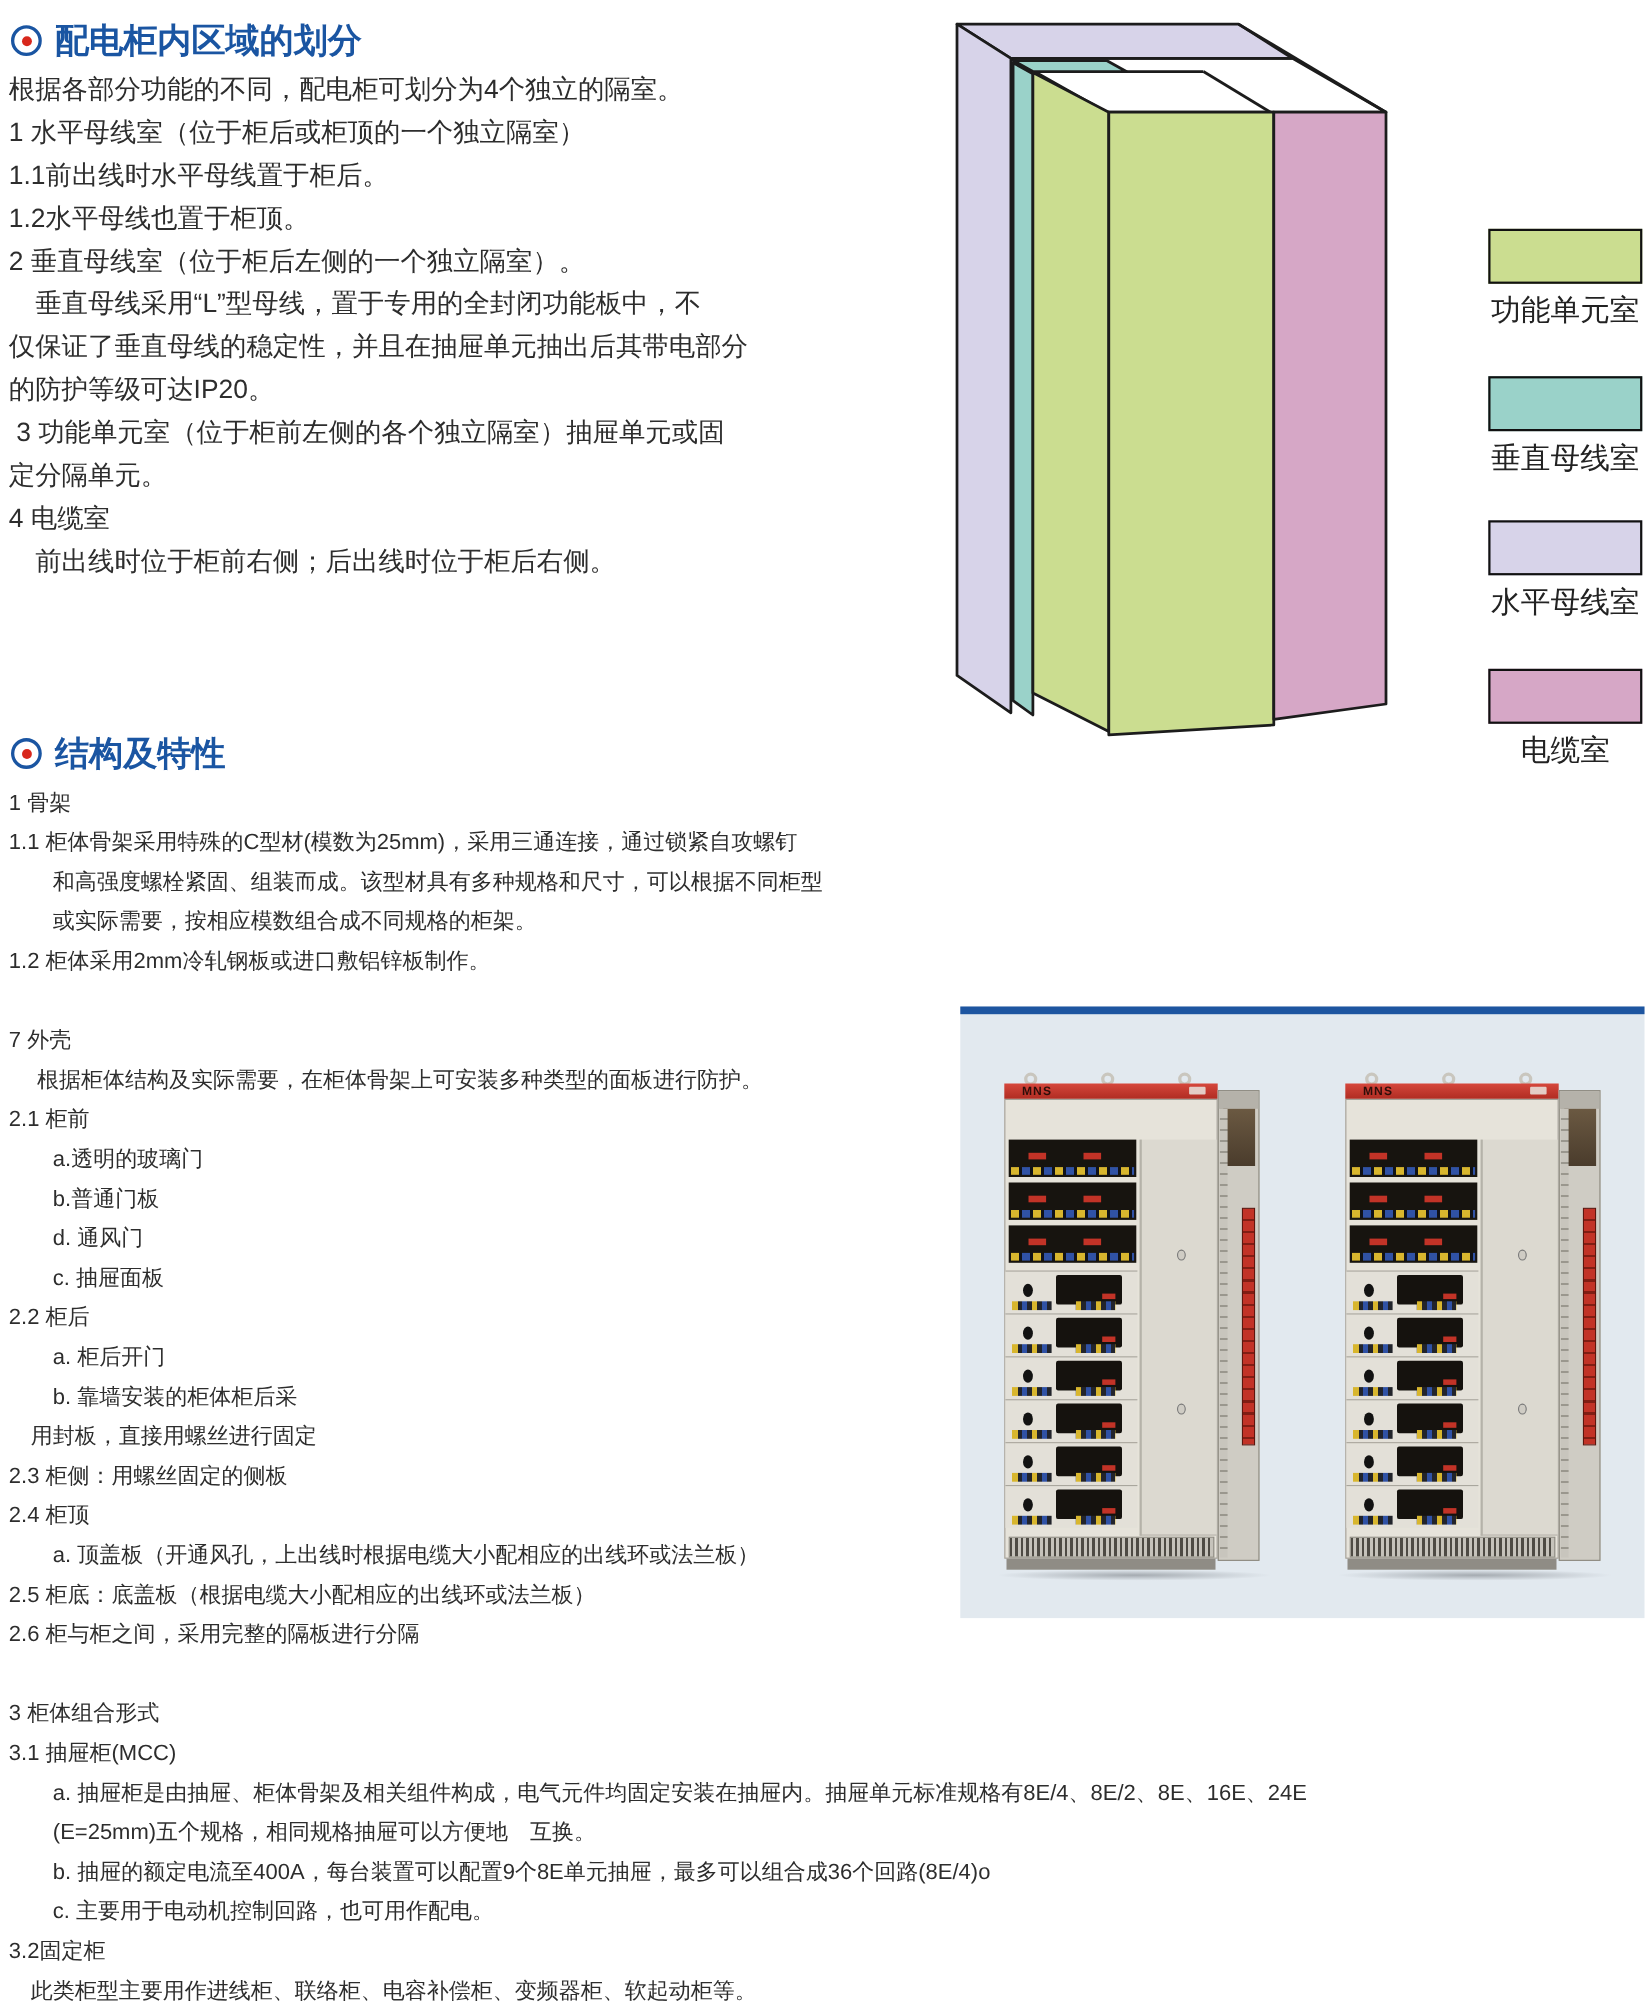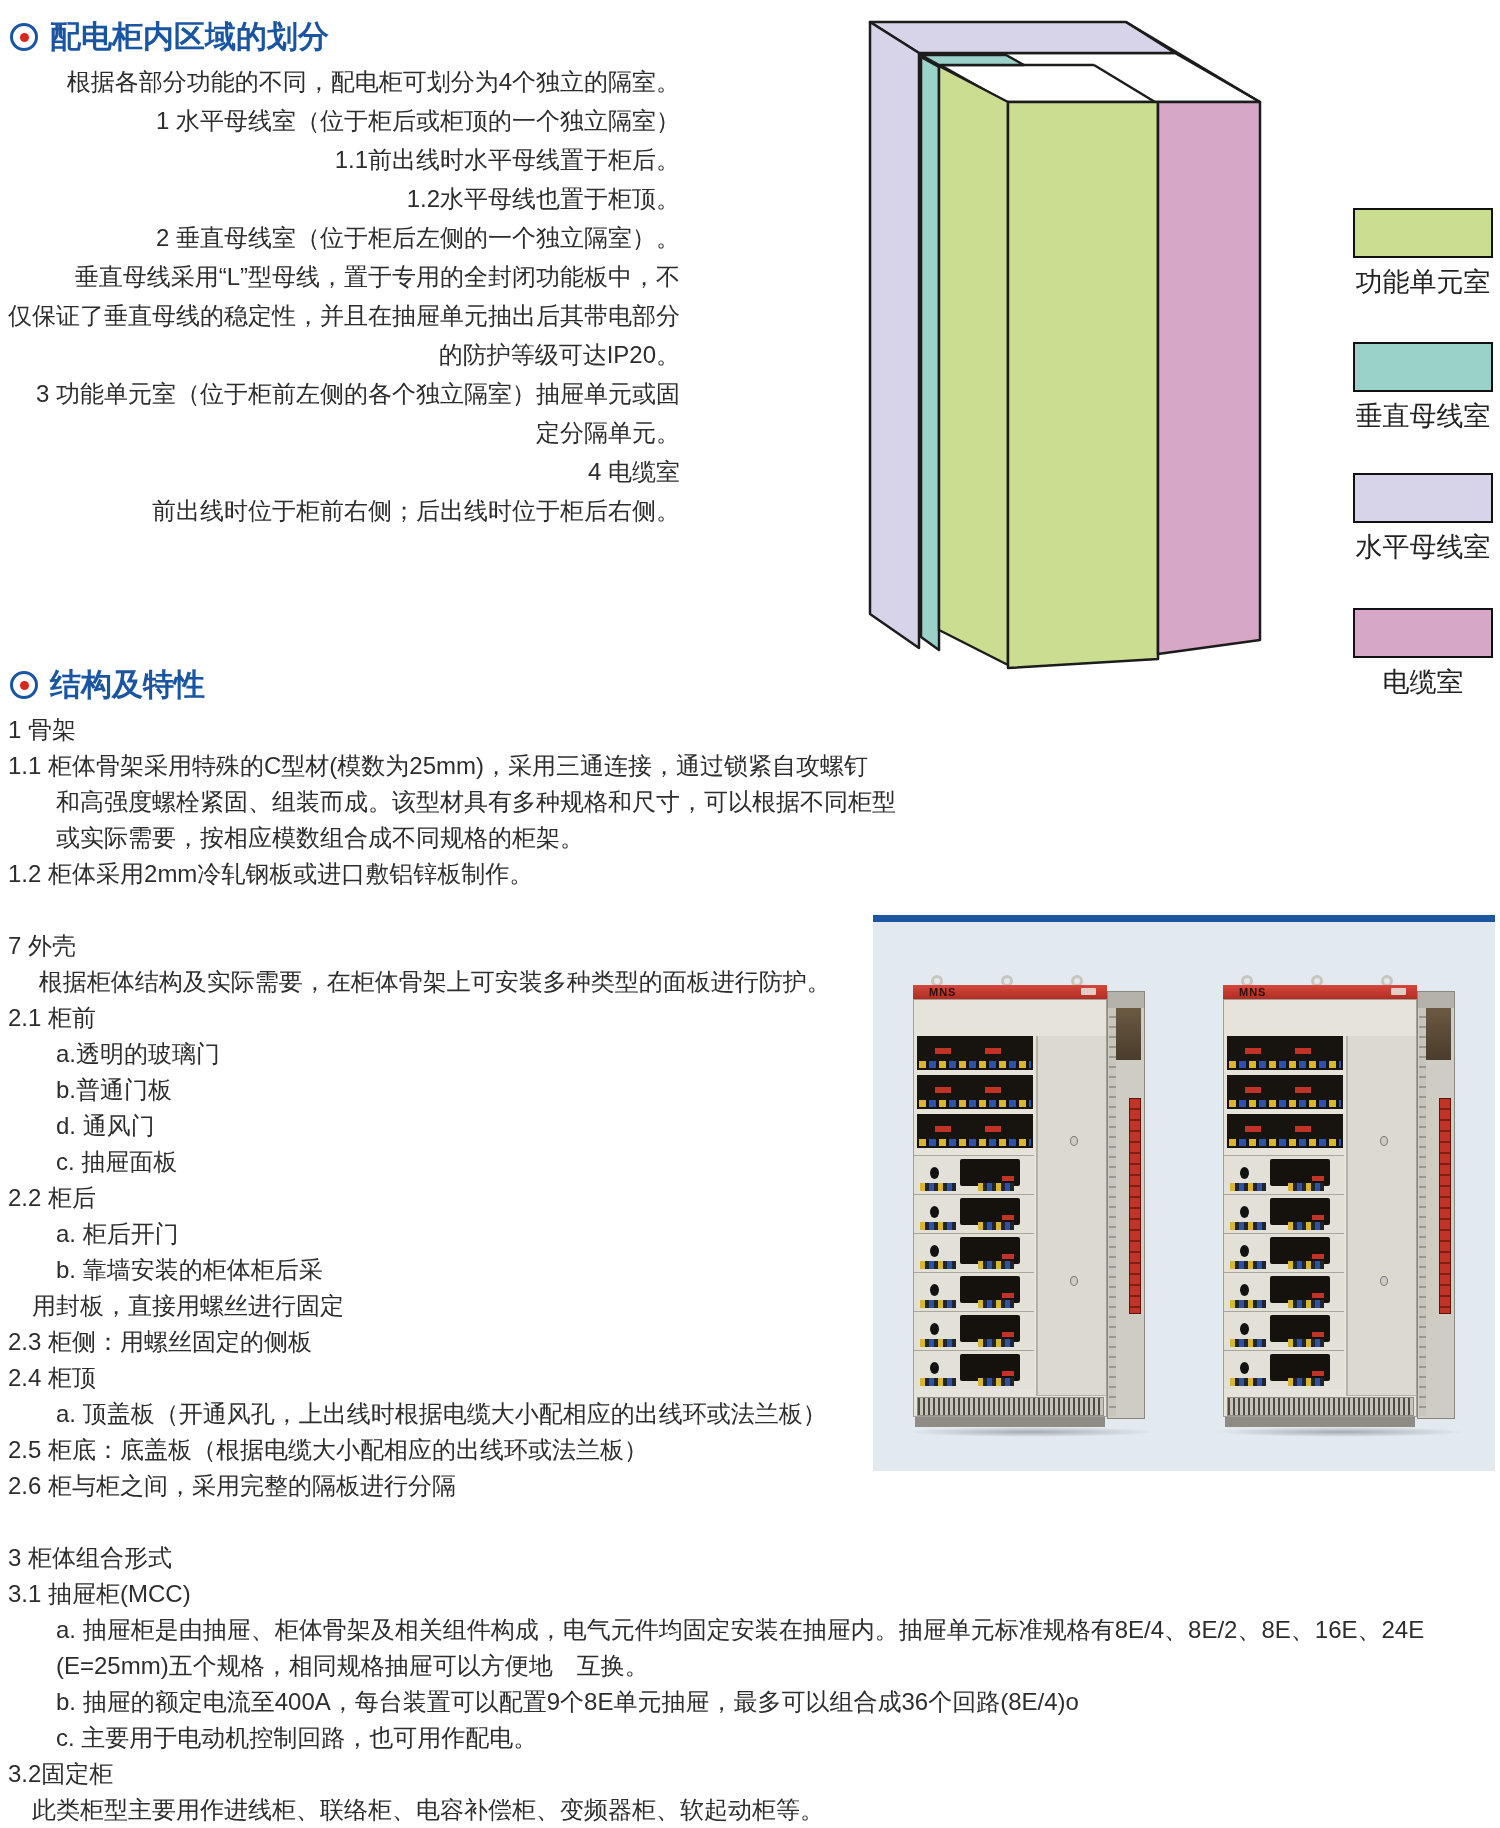--- a/index.html
+++ b/index.html
@@ -8,22 +8,22 @@
   
   .sec-head{position:absolute;display:flex;align-items:center;font-size:31px;font-weight:bold;
             color:#1a55a2;margin:0;white-space:pre;}
   .bullet{width:22px;height:22px;border:3px solid #1a55a2;border-radius:50%;display:inline-flex;
           align-items:center;justify-content:center;margin-right:12px;flex:0 0 auto;}
   .bullet i{width:9px;height:9px;background:#d8271c;border-radius:50%;}
   
   .lines{position:absolute;}
   .tline{white-space:pre;}
   #sec1-lines{left:8px;top:62px;font-size:24px;}
-  #sec1-lines .tline{height:39px;line-height:39px;text-align:right;}
-  #sec2-lines{left:8px;top:712px;font-size:24px;}
+  #sec1-lines .tline{height:39px;line-height:39px;}
+  #sec2-lines{left:8px;top:712px;font-size:20px;}
   #sec2-lines .tline{height:36px;line-height:36px;}
   
   #diagram{position:absolute;left:858px;top:8px;width:412px;height:662px;}
   .lg-sw{position:absolute;left:1353px;width:140px;height:50px;border:2px solid #111;box-sizing:border-box;}
   .lg-lb{position:absolute;left:1345px;width:156px;text-align:center;font-size:27px;color:#222;white-space:pre;}
   
   #photo{position:absolute;left:873px;top:915px;width:622px;height:556px;background:#e2e9ef;}
   #photo .topbar{position:absolute;left:0;top:0;right:0;height:7px;background:#1d55a0;}
   .cab{position:absolute;top:64px;width:232px;height:452px;}
   .cab *{position:absolute;box-sizing:border-box;}

